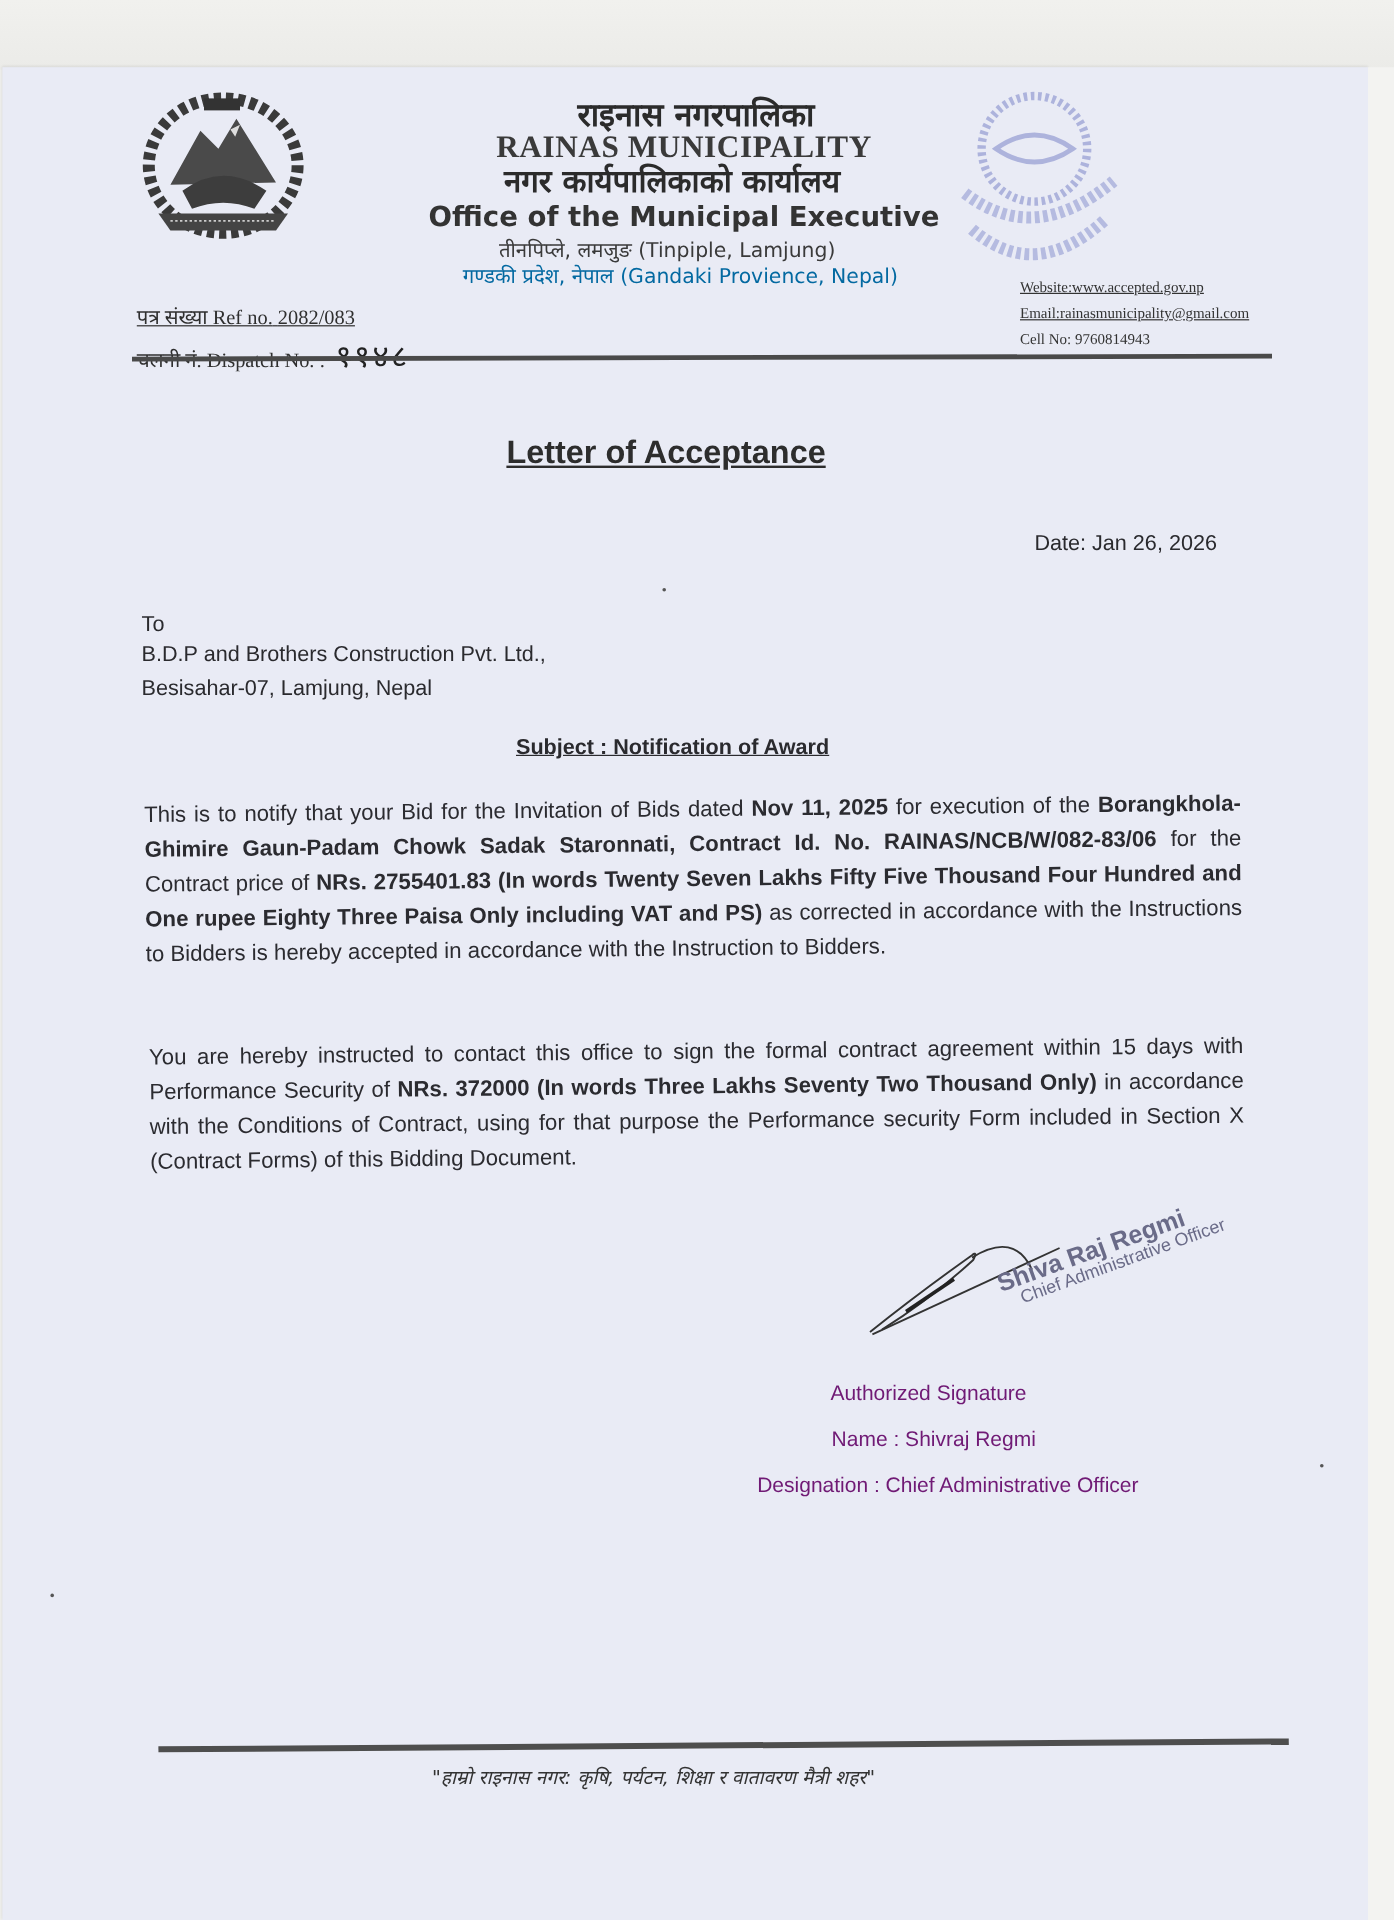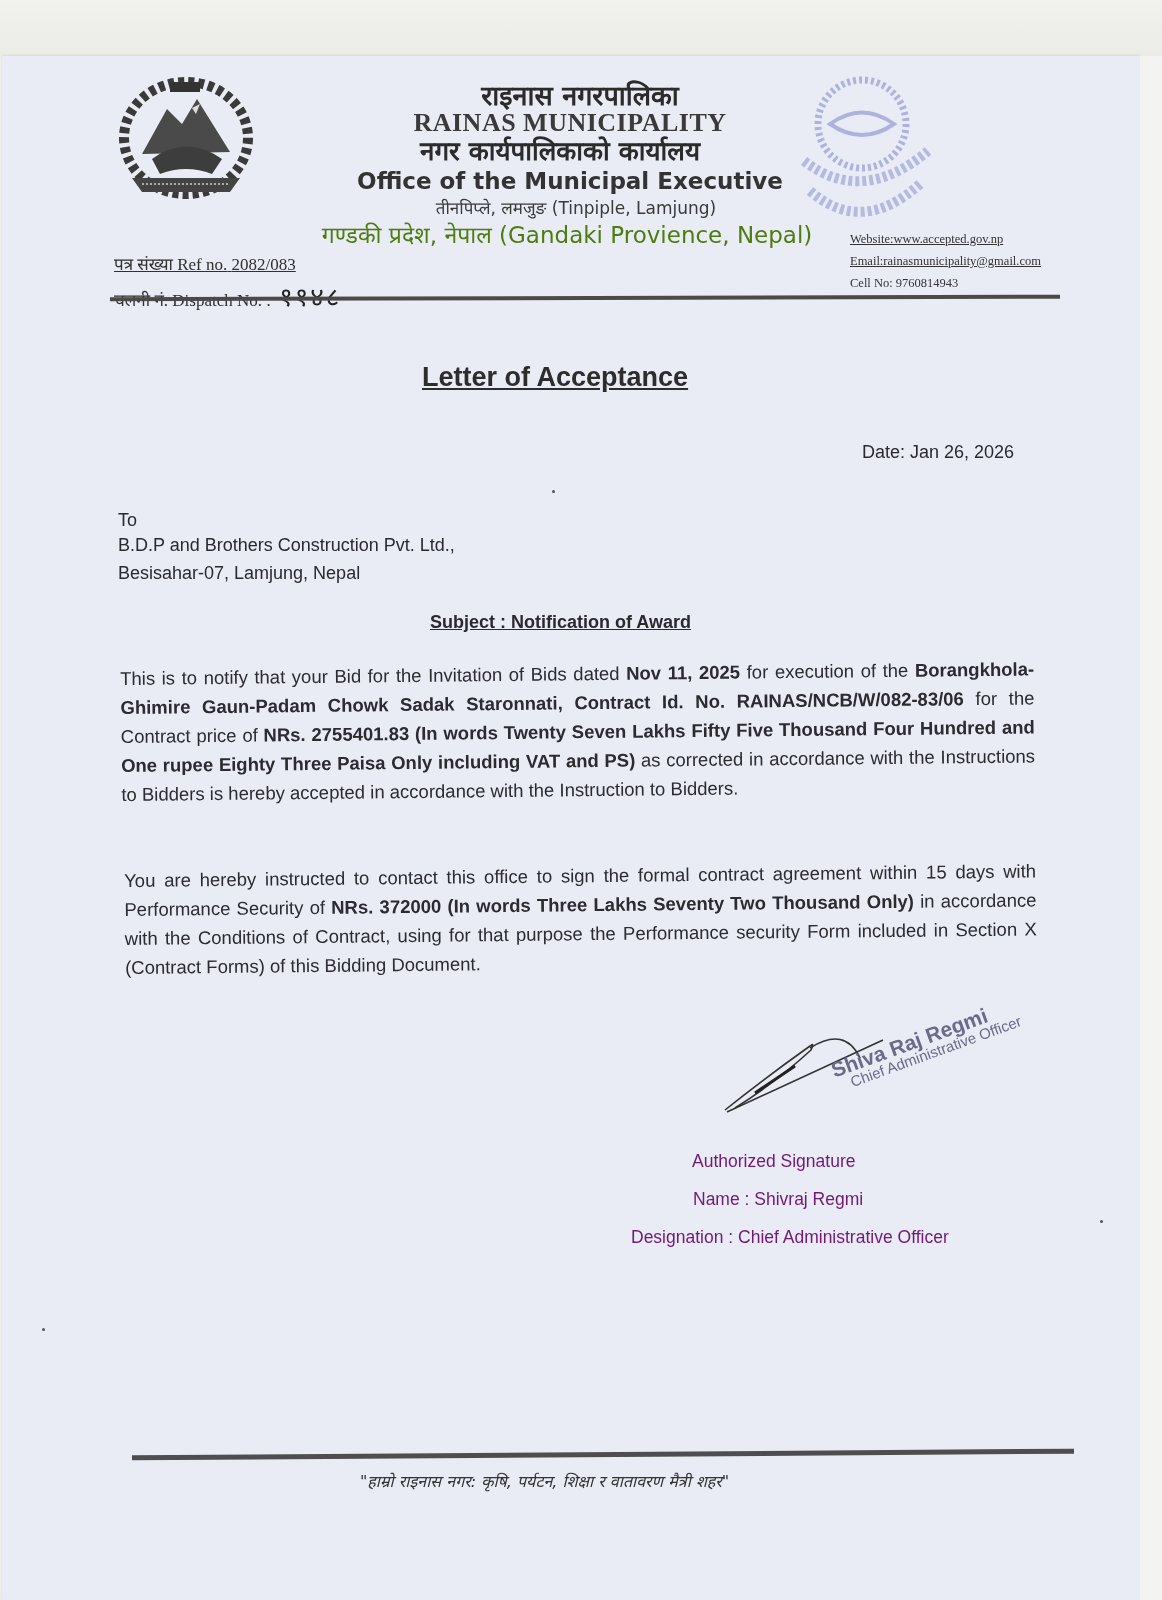--- a/index.html
+++ b/index.html
@@ -24,22 +24,22 @@
     background: #f3f3f1;
   }
   
   .emblem { position: absolute; left: 112px; top: 74px; width: 148px; height: 128px; }
   .stamp { position: absolute; left: 790px; top: 66px; width: 150px; height: 170px; opacity: 0.55; }
   .hdr { position: absolute; left: 300px; width: 560px; text-align: center; white-space: nowrap; }
   .hdr-np1 { top: 76px; font-family: "DejaVu Sans", sans-serif; font-size: 27px; font-weight: bold; color: #2b2b2b; }
   .hdr-en1 { top: 108px; font-family: "Liberation Serif", serif; font-size: 26px; font-weight: bold; color: #3a3a3a; letter-spacing: 0.5px; left: 290px;}
   .hdr-np2 { top: 132px; font-family: "DejaVu Sans", sans-serif; font-size: 26px; font-weight: bold; color: #2b2b2b; left: 280px; }
   .hdr-en2 { top: 168px; font-family: "DejaVu Sans", sans-serif; font-size: 23px; font-weight: bold; color: #333; left: 280px; width: 580px; }
-  .hdr-addr1 { top: 196px; font-size: 17px; color: #3a3a3a; left: 296px; }
-  .hdr-addr2 { top: 218px; font-size: 23px; color: #4d7c0f; left: 272px; width: 590px; }
+  .hdr-addr1 { top: 196px; font-size: 17px; color: #3a3a3a; left: 276px; }
+  .hdr-addr2 { top: 218px; font-size: 17px; color: #0369a1; left: 272px; width: 590px; }
   .ref-line { position: absolute; left: 114px; font-family: "Liberation Serif", serif; font-size: 17px; color: #2f2f2f; }
   .ref1 { top: 252px; text-decoration: underline; }
   .ref2 { top: 278px; }
   .dispatch-hand { font-family: "Liberation Sans", sans-serif; font-size: 26px; letter-spacing: 2px; color: #222; margin-left: 4px; }
   .contact { position: absolute; left: 850px; font-family: "Liberation Serif", serif; font-size: 12.5px; color: #333; }
   .c1 { top: 232px; text-decoration: underline; }
   .c2 { top: 254px; text-decoration: underline; }
   .c3 { top: 276px; }
   .rule-top { position: absolute; left: 110px; top: 296px; width: 950px; height: 4px; background: #4a4a4a; transform: rotate(-0.15deg); }
   

